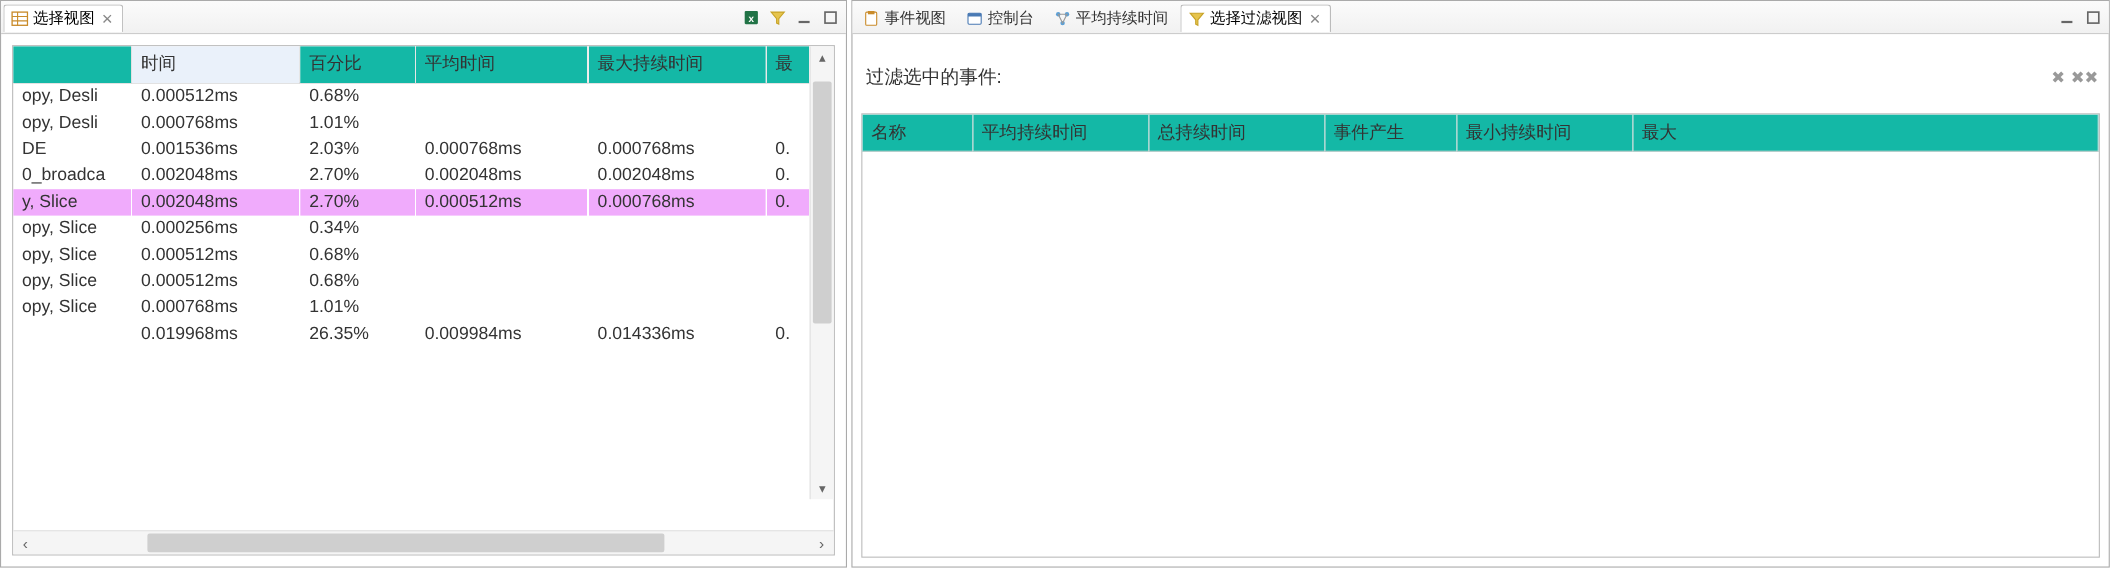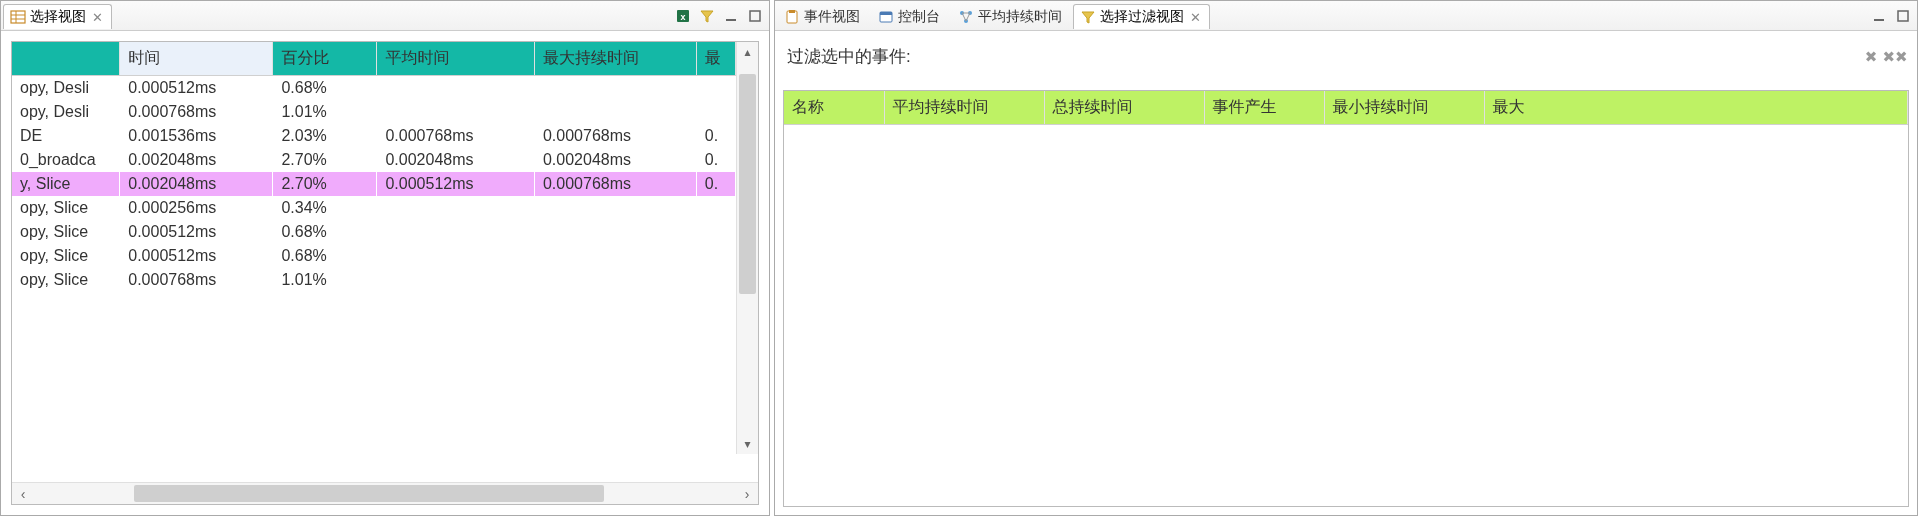--- a/index.html
+++ b/index.html
@@ -14,21 +14,21 @@
     display: flex;
   }
   .panel {
     border: 1px solid #aaa;
     display: flex;
     flex-direction: column;
     background: #fff;
     position: relative;
   }
   .panel-left { width: 770px; }
-  .panel-right { flex: 1; margin-left: 4px; }
+  .panel-right { flex: 1; margin-left: 4px; gap: 13px; }
 
   
   .tabbar {
     display: flex;
     align-items: center;
     height: 30px;
     background: linear-gradient(#fbfbfb,#f1f1f1);
     border-bottom: 1px solid #ccc;
     padding: 0 2px;
     position: relative;
@@ -233,21 +233,21 @@
     border-collapse: collapse;
     width: 100%;
     font-size: 16px;
   }
   table.header-only th {
     text-align: left;
     font-weight: normal;
     padding: 6px 8px;
     border-right: 1px solid #e0e0e0;
     border-bottom: 1px solid #d0d0d0;
-    background: #bef264;
+    background: #14b8a6;
     white-space: nowrap;
   }
 
   
   svg { display: block; }
   .x-icon { color: #999; font-size: 15px; }
 </style>
 </head>
 <body>
 
@@ -379,20 +379,28 @@
                   <td></td>
                 </tr>
                 <tr>
                   <td>opy, Slice</td>
                   <td>0.000768ms</td>
                   <td>1.01%</td>
                   <td></td>
                   <td></td>
                   <td></td>
                 </tr>
+                <tr>
+                  <td></td>
+                  <td>0.019968ms</td>
+                  <td>26.35%</td>
+                  <td>0.009984ms</td>
+                  <td>0.014336ms</td>
+                  <td>0.</td>
+                </tr>
               </tbody>
           </table>
         </div>
         <div class="vscrollbar">
           <div class="arrow up">▴</div>
           <div class="thumb"></div>
           <div class="arrow down">▾</div>
         </div>
       </div>
       <div class="hscrollbar">

